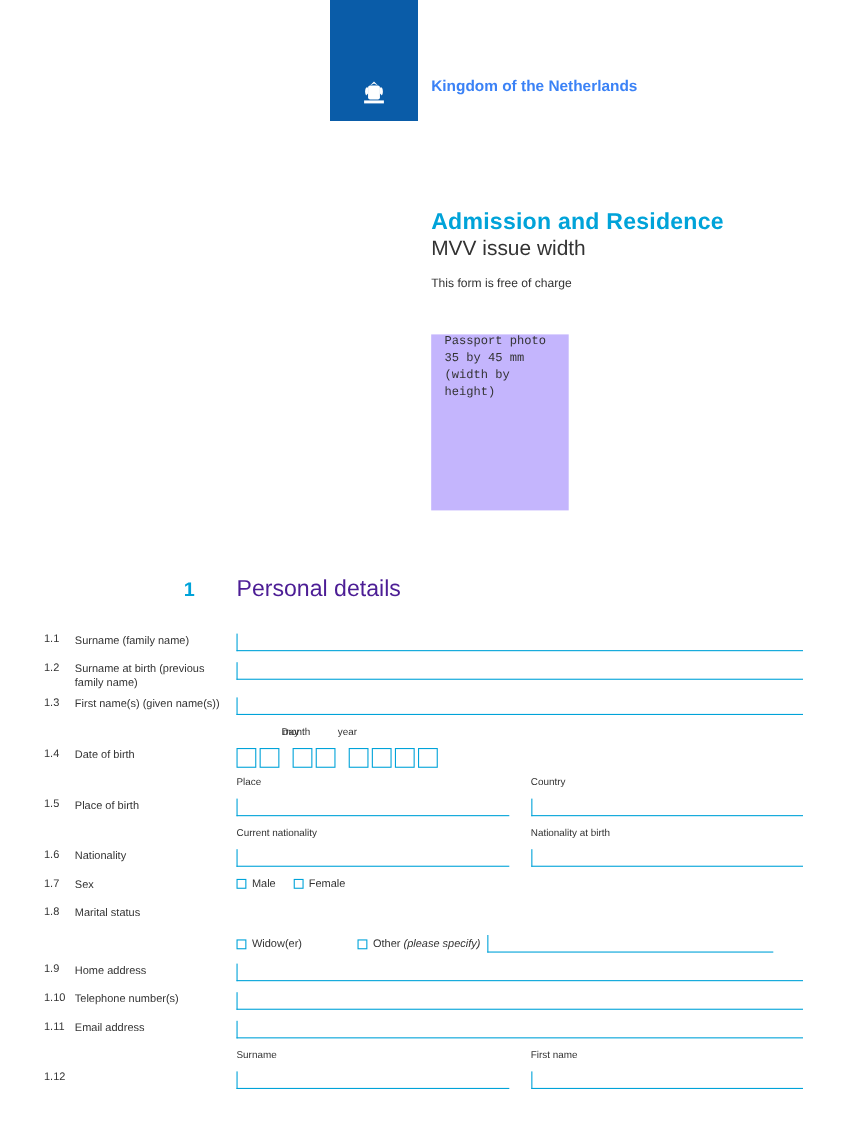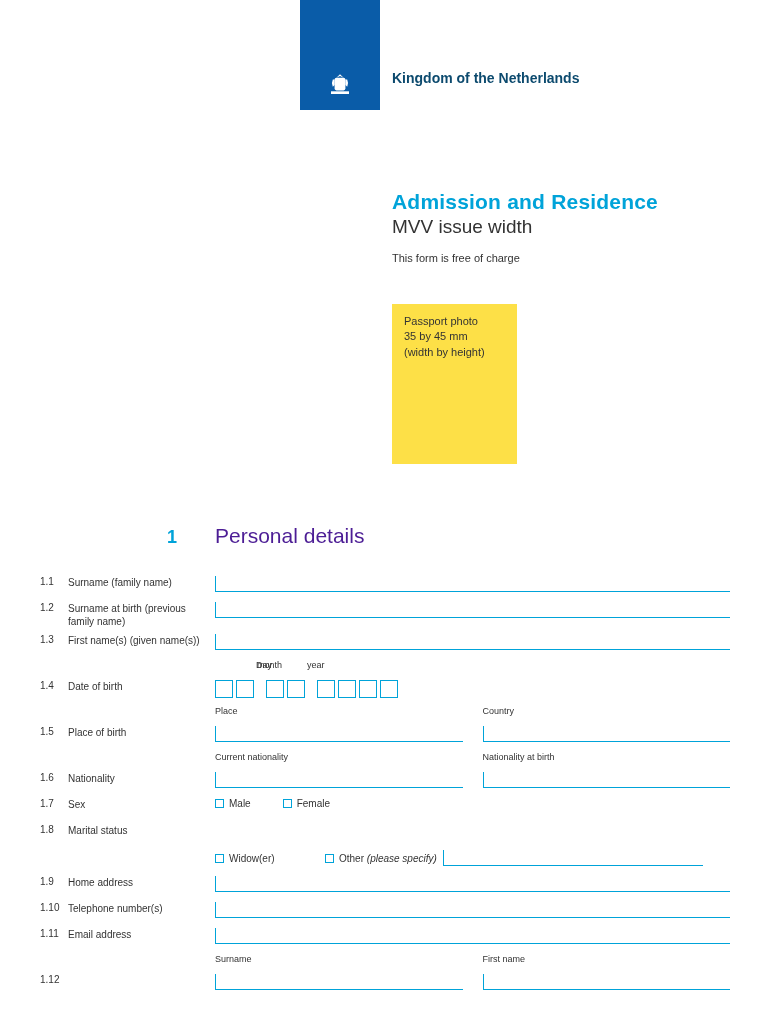--- a/index.html
+++ b/index.html
@@ -1,26 +1,26 @@
 <!DOCTYPE html>
 <html><head>
 <meta charset="utf-8">
 <style>
 * { box-sizing: border-box; margin: 0; padding: 0; }
 body { font-family: Arial, sans-serif; background: #fff; width: 770px; margin: 0 auto; color: #333; font-size: 11px; }
 .page { position: relative; padding: 0 40px 30px 40px; }
 .top-bar { position: absolute; top: 0; left: 300px; width: 80px; height: 110px; background: #0a5ca8; }
 .logo-box { position: absolute; top: 60px; left: 300px; width: 80px; height: 50px; background: #0a5ca8; display: flex; align-items: center; justify-content: center; }
 .header { padding-top: 70px; padding-left: 352px; min-height: 120px; }
-.kingdom { font-size: 14px; font-weight: bold; color: #0c4a6e; }
+.kingdom { font-size: 14px; font-weight: bold; color: #3b82f6; }
 .title-block { margin-top: 70px; padding-left: 352px; }
 .title1 { color: #00a3d9; font-size: 21px; font-weight: bold; letter-spacing: 0.2px; }
 .title2 { font-size: 19px; color: #333; margin-top: 2px; }
 .subtitle { font-size: 11px; margin-top: 14px; color: #333; }
-.photo-box { margin-top: 40px; margin-left: 352px; width: 125px; height: 160px; background: #fde047; padding: 10px 12px; font-size: 11px; color: #333; line-height: 1.4; }
+.photo-box { margin-top: 40px; margin-left: 352px; width: 125px; height: 160px; background: #c4b5fd; padding: 0 12px; font-size: 11px; color: #333; line-height: 1.4; font-family: Liberation Mono, monospace; }
 .section-header { display: flex; margin-top: 60px; align-items: baseline; }
 .section-num { color: #00a3d9; font-weight: bold; font-size: 18px; width: 175px; text-align: right; padding-right: 38px; }
 .section-title { font-size: 21px; color: #4c1d95; }
 .form-area { margin-top: 28px; }
 .row { display: flex; align-items: flex-start; margin-bottom: 6px; min-height: 20px; }
 .label-col { width: 175px; display: flex; padding-right: 10px; }
 .item-num { width: 28px; font-size: 10px; color: #333; flex-shrink: 0; }
 .item-label { font-size: 10px; color: #333; line-height: 1.3; }
 .field-col { flex: 1; display: flex; gap: 4px; align-items: flex-end; }
 .line { border-bottom: 1px solid #00a3d9; border-left: 1px solid #00a3d9; height: 16px; flex: 1; min-width: 0; }
@@ -185,21 +185,21 @@
         <div class="line-half"></div>
       </div>
     </div>
 
     <div class="row">
       <div class="label-col">
         <div class="item-num">1.7</div>
         <div class="item-label">Sex</div>
       </div>
       <div class="check-row">
-        <div class="check-item" style="margin-right:32px">
+        <div class="check-item" style="margin-right:16px">
             <span class="check"></span>
             <span>Male</span>
           </div>
         <div class="check-item">
             <span class="check"></span>
             <span>Female</span>
           </div>
       </div>
     </div>
 

